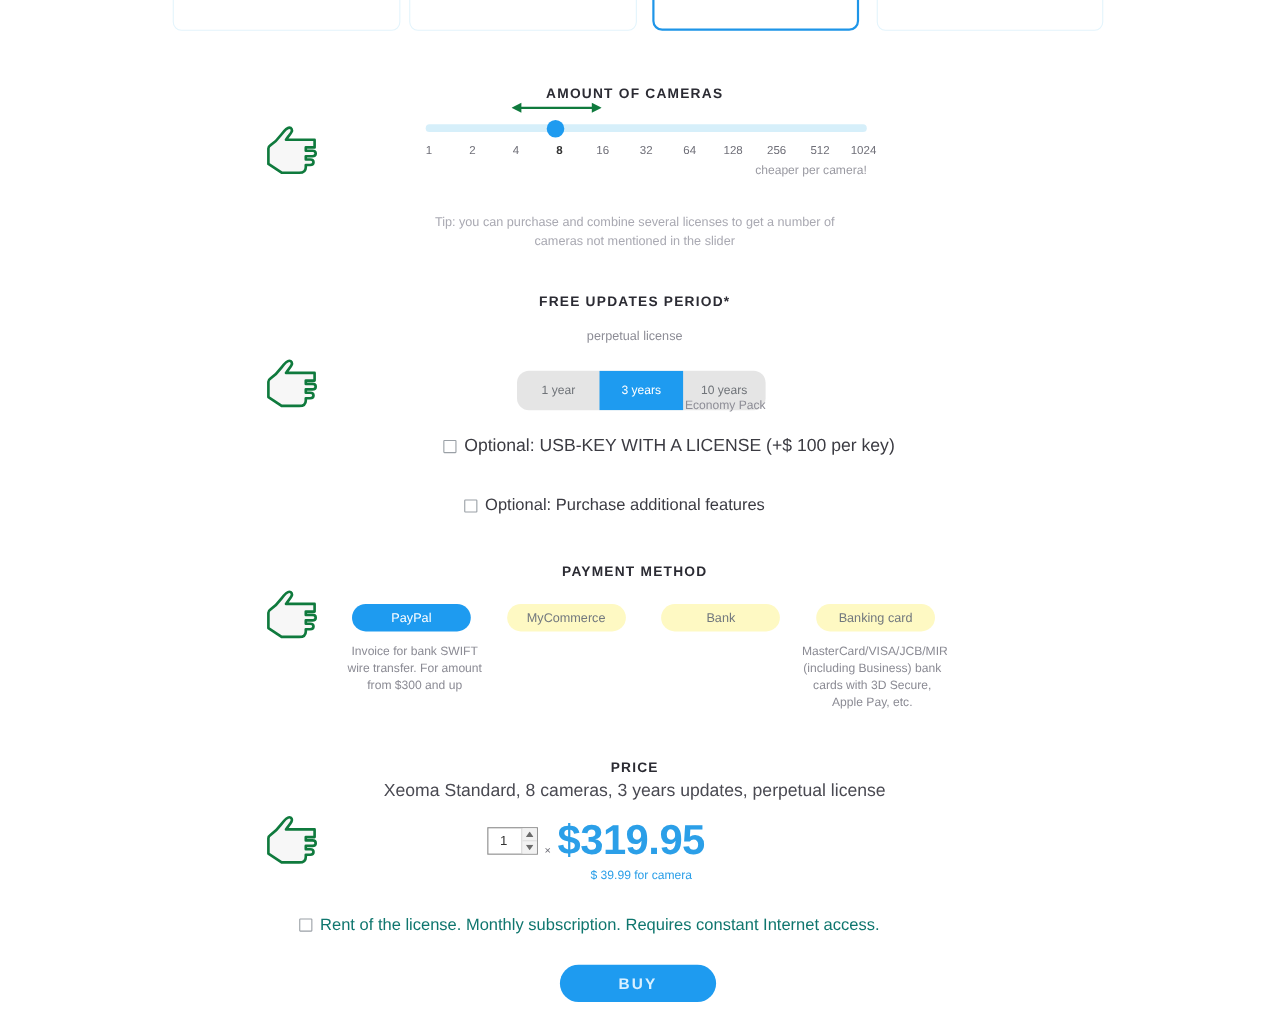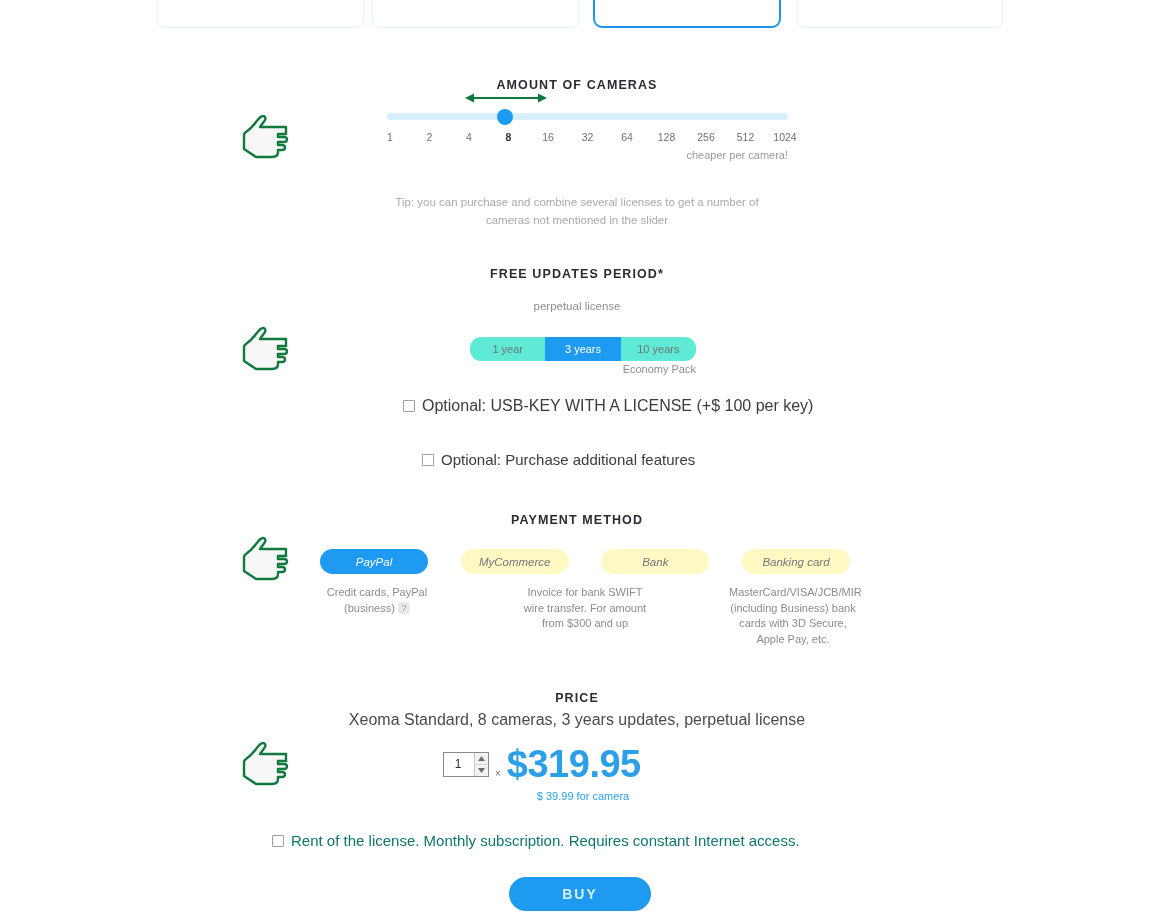--- a/index.html
+++ b/index.html
@@ -115,22 +115,22 @@
     position: absolute;
     left: 377px; top: 300px;
     width: 400px;
     text-align: center;
     font-size: 11.5px;
     color: #8d8d96;
   }
   .seg-group {
     position: absolute;
     left: 470px; top: 337px;
-    width: 226px; height: 24px;
-    background: #5eead4;
+    width: 226px; height: 36px;
+    background: #e5e5e5;
     border-radius: 11px;
     display: flex;
     overflow: hidden;
   }
   .seg {
     flex: 1;
     font-size: 11px;
     color: #6f7378;
     display: flex;
     align-items: center;
@@ -168,21 +168,20 @@
     flex: none;
   }
 
   
   .pay-row {
     position: absolute;
     left: 320px; top: 549px;
     width: 530px;
     display: flex;
     justify-content: space-between;
-    font-style: italic;
   }
   .pay-pill {
     width: 108px; height: 25px;
     border-radius: 13px;
     background: #fef9c3;
     color: #72787e;
     font-size: 11.5px;
     display: flex;
     align-items: center;
     justify-content: center;
@@ -395,24 +394,20 @@
 </div>
 
 <div class="pay-row">
   <div class="pay-pill selected">PayPal</div>
   <div class="pay-pill">MyCommerce</div>
   <div class="pay-pill">Bank</div>
   <div class="pay-pill">Banking card</div>
 </div>
 
 <div class="pay-desc-row">
-  <div class="pay-desc">
-    <span>Credit cards, PayPal (business)</span>
-    <span class="qmark">?</span>
-  </div>
   <div class="pay-desc">Invoice for bank SWIFT wire transfer. For amount from $300 and up</div>
   <div class="pay-desc">MasterCard/VISA/JCB/MIR (including Business) bank cards with 3D Secure, Apple Pay, etc.</div>
 </div>
 
 <div class="sec-title" style="position:absolute; left:377px; top:691px; width:400px;">PRICE</div>
 <div class="price-sub">Xeoma Standard, 8 cameras, 3 years updates, perpetual license</div>
 
 <div class="hand" style="left:238px; top:740px;">
   <svg viewBox="0 0 56 52" width="56" height="52">
     <path d="M6,22 L6,36 L18,44 L34,44 C38,44 40,42 40,39 L40,37 L44,37 C46,37 47,36 47,34.5 C47,33 46,32 44,32 L40,32 L40,29 L46,29 C48,29 49,28 49,26.5 C49,25 48,24 46,24 L40,24 L40,21 L48,21 L48,14 L26,14 L22,14 C24,11 26,9 27,7 C28,5 27,3 25,3 C23,3 21,5 18,9 C15,13 11,17 8,19 C6.5,20 6,21 6,22 Z" fill="#f7f7f7" stroke="#0f7a3d" stroke-width="2.4" stroke-linejoin="round"></path>

